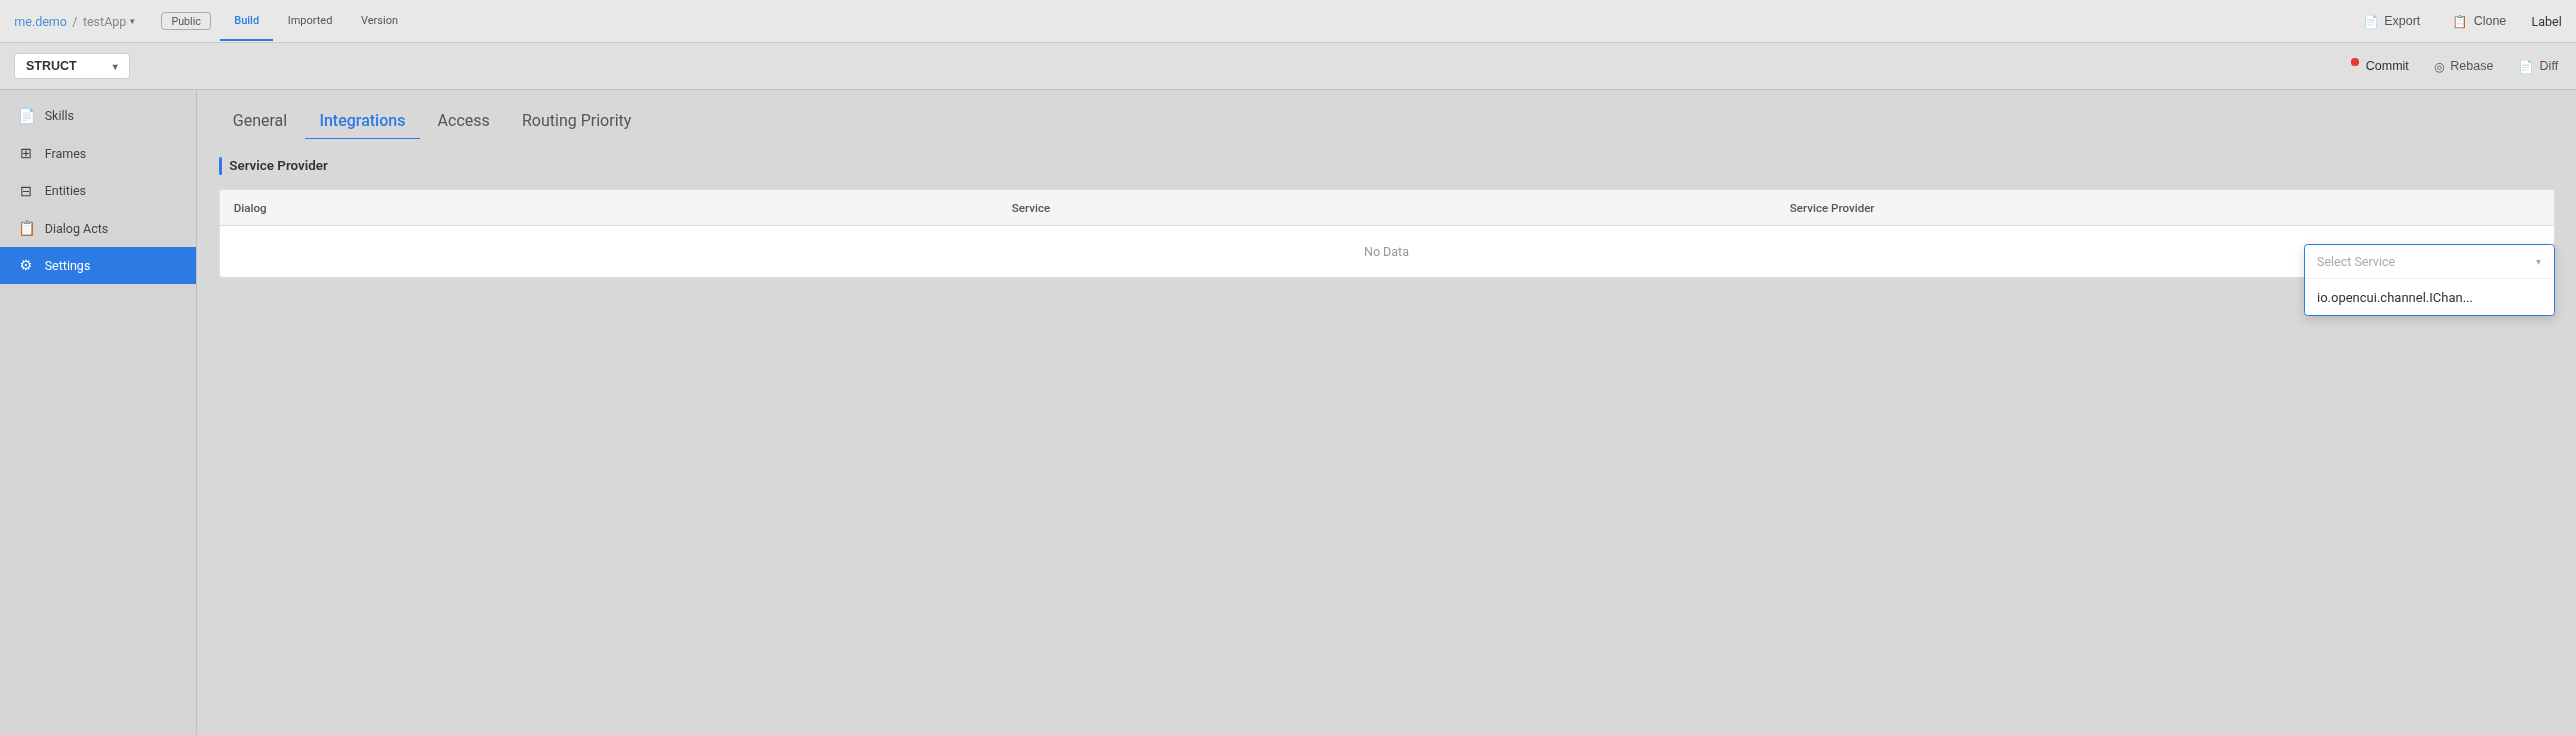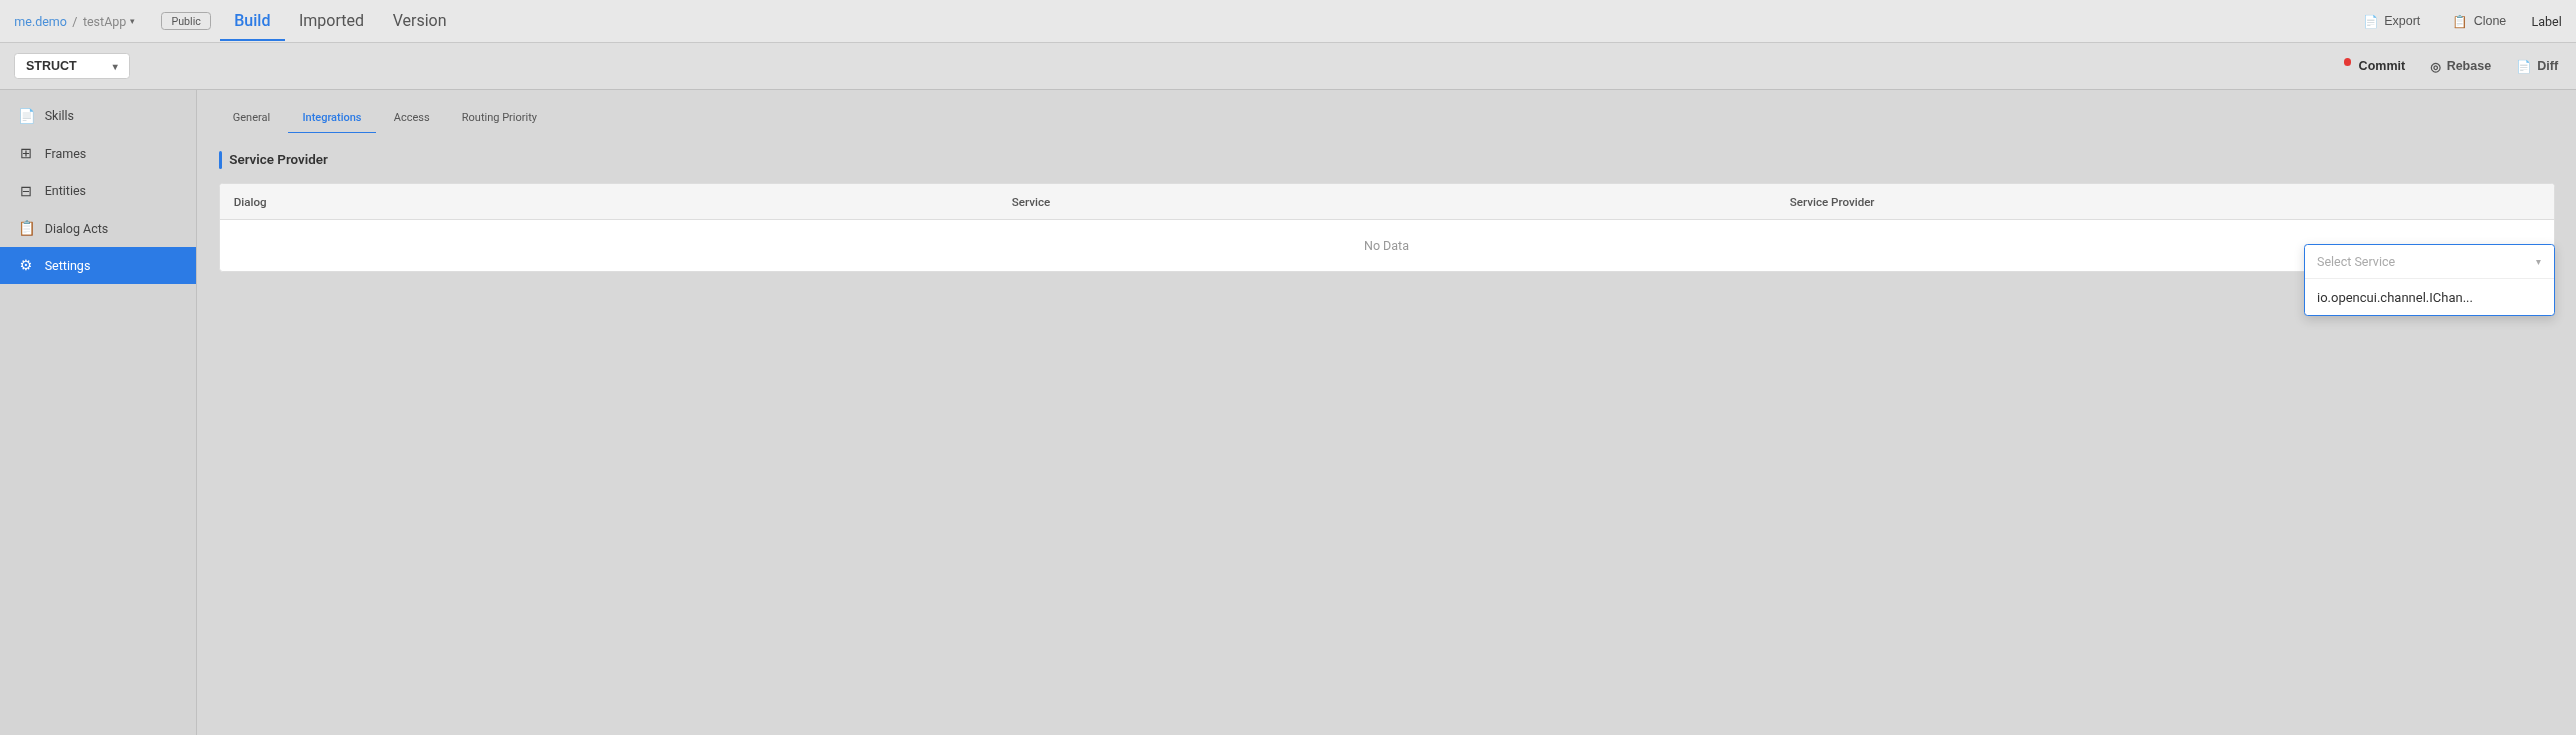--- a/index.html
+++ b/index.html
@@ -58,21 +58,21 @@
       display: flex;
       align-items: center;
       gap: 0;
       flex: 1;
     }
     .nav-tab {
       padding: 0 14.3px;
       height: 40px;
       display: flex;
       align-items: center;
-      font-size: 16px;
+      font-size: 11px;
       color: #555;
       cursor: pointer;
       border-bottom: 2.7px solid transparent;
       text-decoration: none;
     }
     .nav-tab.active {
       color: #2c7be5;
       border-bottom: 2.7px solid #2c7be5;
       font-weight: 500;
     }
@@ -137,21 +137,20 @@
     .toolbar-btn {
       display: flex;
       align-items: center;
       gap: 5.4px;
       color: #555;
       font-size: 12.5px;
       cursor: pointer;
       background: none;
       border: none;
       padding: 3.6px;
-      font-weight: bold;
     }
     .commit-btn {
       color: #333;
     }
     .commit-dot {
       width: 7.2px;
       height: 7.2px;
       background: #e53935;
       border-radius: 50%;
       display: inline-block;
@@ -204,21 +203,21 @@
     
     .content-tabs {
       display: flex;
       align-items: flex-end;
       background: #d8d8d8;
       padding: 14.3px 21.5px 0;
       gap: 3.6px;
     }
     .content-tab {
       padding: 7.2px 14.3px;
-      font-size: 11px;
+      font-size: 16px;
       color: #555;
       cursor: pointer;
       border-bottom: 1.8px solid transparent;
     }
     .content-tab.active {
       color: #2c7be5;
       border-bottom: 1.8px solid #2c7be5;
       font-weight: 500;
     }
 

